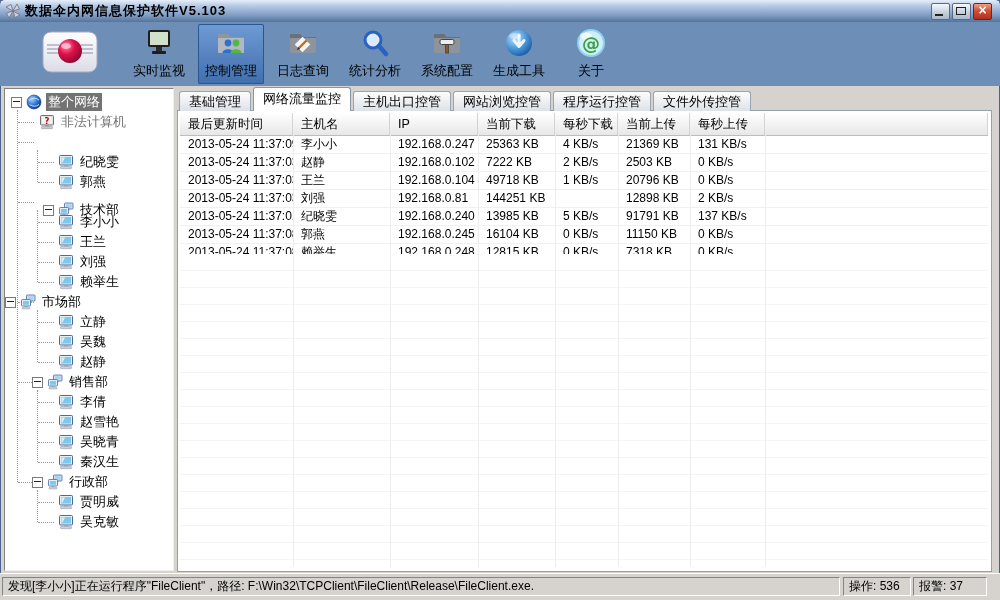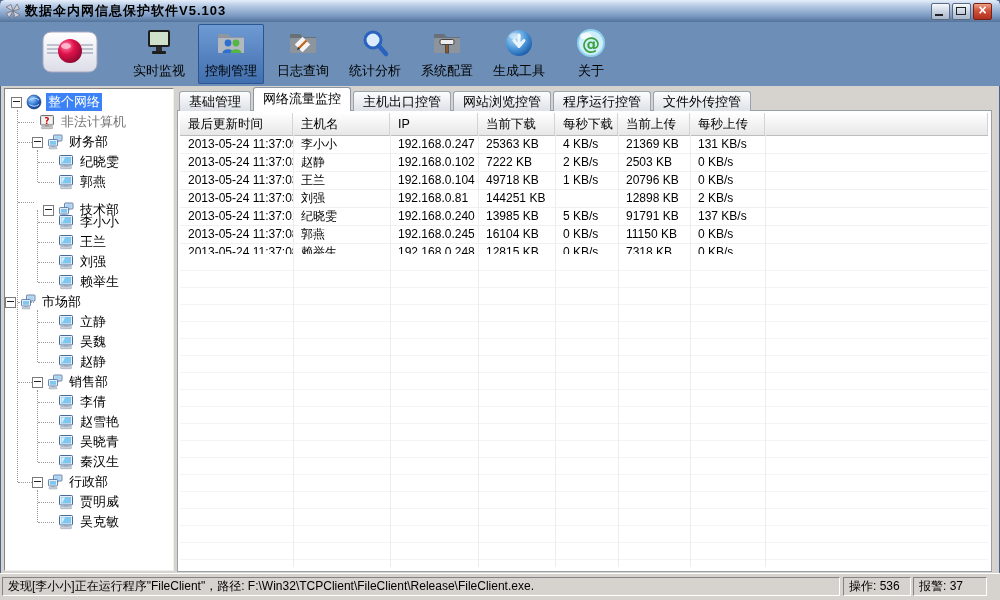--- a/index.html
+++ b/index.html
@@ -42,21 +42,21 @@
   .tb-btn.active{background:linear-gradient(#6f9bd4,#416fae);box-shadow:inset 0 0 0 1px #2a5694;}
   
   .tree-panel{
     position:absolute;left:4px;top:88px;width:168px;height:481px;
     background:#fff;border:1px solid #848484;border-right-color:#f0f0f0;border-bottom-color:#f0f0f0;
     box-shadow:1px 1px 0 #fff inset;overflow:hidden;
   }
   .trow{position:absolute;left:0;width:100%;height:20px;display:flex;align-items:center;gap:4px;}
   .trow .ticon{width:16px;height:16px;flex:0 0 16px;display:inline-flex;}
   .tlabel{font-size:13px;color:#000;white-space:nowrap;padding:0 2px;}
-  .tlabel.sel{background:#3b82f6;color:#fff;}
+  .tlabel.sel{background:#737373;color:#fff;}
   .tlabel.red{color:#737373;}
   .expander{
     width:9px;height:9px;flex:0 0 9px;border:1px solid #7a7a7a;background:#fff;position:relative;
   }
   .expander::after{content:"";position:absolute;left:1px;right:1px;top:3px;border-top:1px solid #222;}
   .vline{position:absolute;width:0;border-left:1px dotted #9a9a9a;}
   .hline{position:absolute;height:0;border-top:1px dotted #9a9a9a;}
   
   .tab-bar{position:absolute;left:179px;top:88px;height:23px;display:flex;align-items:flex-end;z-index:3;}
   .tab{
@@ -266,35 +266,20 @@
           <rect x="1.5" y="1.5" width="13" height="9.5" rx="1" fill="#e0e0e0" stroke="#707070"></rect>
           <rect x="3" y="3" width="10" height="6.5" fill="#f4f4f4"></rect>
           <rect x="6" y="11" width="4" height="1.5" fill="#9a9a9a"></rect>
           <rect x="2.5" y="12.5" width="11" height="2.2" rx="0.6" fill="#c8c8c8" stroke="#8a8a8a" stroke-width="0.5"></rect>
           <text x="8" y="9.6" font-size="8.5" font-weight="bold" fill="#d00000" text-anchor="middle" font-family="DejaVu Sans, sans-serif">?</text>
         </svg>
       </span>
       <span class="tlabel red">非法计算机</span>
     </div>
     <div class="hline" style="left: 13px; top: 53px; width: 16px;"></div>
-    <div class="trow" style="top: 43px; padding-left: 27px;">
-      <span class="expander"></span>
-      <span class="ticon">
-        <svg width="16" height="16" viewBox="0 0 16 16" xmlns="http://www.w3.org/2000/svg">
-          <rect x="6.5" y="1" width="8.5" height="6" rx="0.8" fill="#cfe0f4" stroke="#4a6a9a" stroke-width="0.8"></rect>
-          <rect x="8" y="2.2" width="5.5" height="3.6" fill="#a8d4f0"></rect>
-          <rect x="9.5" y="7" width="2.5" height="1.2" fill="#98a8b8"></rect>
-          <rect x="1.5" y="5.5" width="9" height="6.5" rx="0.8" fill="#e8edf4" stroke="#4a6a9a" stroke-width="0.8"></rect>
-          <rect x="3" y="7" width="6" height="3.8" fill="#7ec8f0"></rect>
-          <rect x="4.5" y="12" width="3" height="1.2" fill="#98a8b8"></rect>
-          <rect x="2" y="13.2" width="8" height="1.8" rx="0.5" fill="#c8d0da" stroke="#8a98a8" stroke-width="0.4"></rect>
-        </svg>
-      </span>
-      <span class="tlabel">财务部</span>
-    </div>
     <div class="hline" style="left: 33px; top: 73px; width: 16px;"></div>
     <div class="trow" style="top: 63px; padding-left: 53px;">
       <span class="ticon">
         <svg width="16" height="16" viewBox="0 0 16 16" xmlns="http://www.w3.org/2000/svg">
           <rect x="1.5" y="1.5" width="13" height="9.5" rx="1" fill="#e8edf4" stroke="#4a6a9a"></rect>
           <rect x="3" y="3" width="10" height="6.5" fill="#7ec8f0"></rect>
           <path d="M3.5 3.5 l3.5 0 -2.5 5 -1 0 z" fill="#d8f0fc"></path>
           <rect x="6" y="11" width="4" height="1.5" fill="#98a8b8"></rect>
           <rect x="2.5" y="12.5" width="11" height="2.2" rx="0.6" fill="#c8d0da" stroke="#8a98a8" stroke-width="0.5"></rect>
         </svg>

